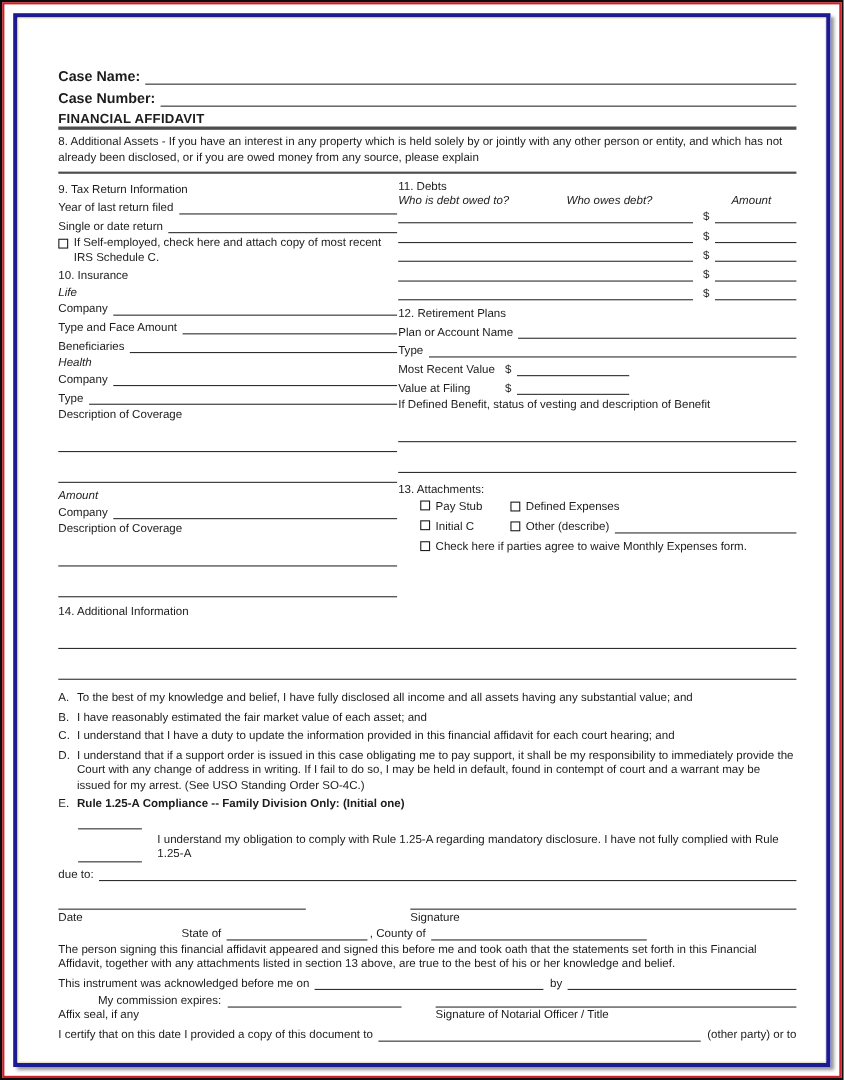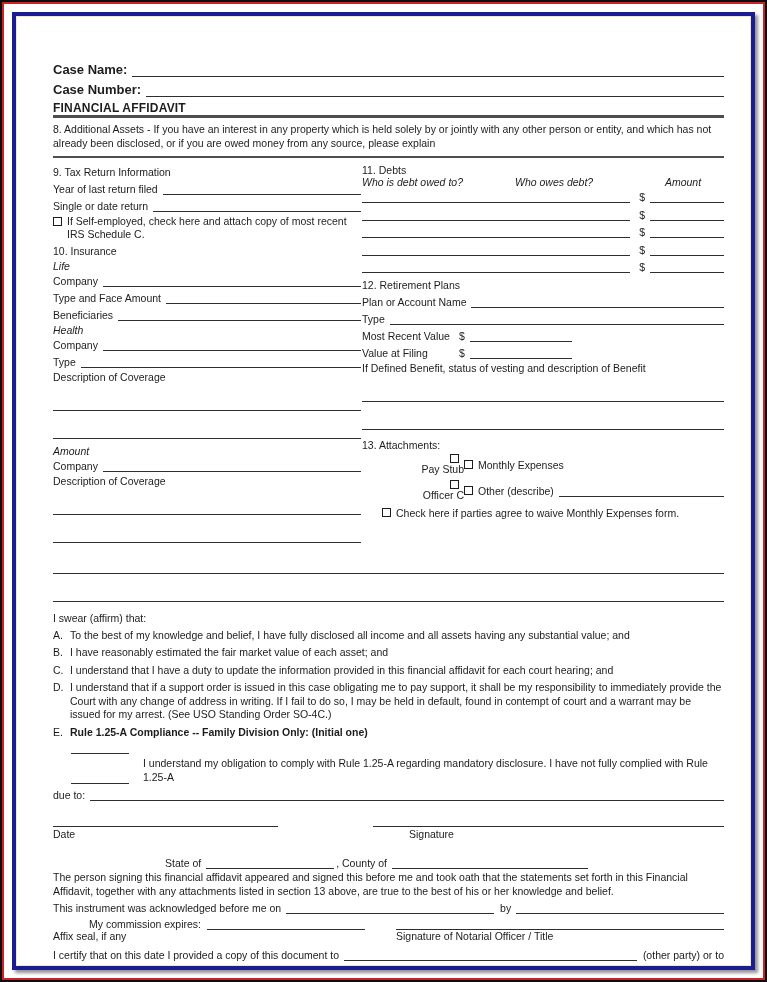--- a/index.html
+++ b/index.html
@@ -37,39 +37,39 @@
   .debt-head .c3 { flex:1; text-align:center; }
   .debt-row { display:flex; align-items:flex-end; margin-bottom:3.5px; min-height:14px; }
   .debt-row .dl { flex:1 1 auto; border-bottom:1px solid #2e2e2e; height:13px; }
   .debt-row .ds { margin:0 5px 0 9px; }
   .debt-row .db { width:74px; border-bottom:1px solid #2e2e2e; height:13px; flex:none; }
 
   .moneyrow .mlbl { width:97px; white-space:nowrap; }
   .moneyrow .mline { width:102px; border-bottom:1px solid #2e2e2e; height:13px; margin-left:5px; }
 
   .cbrow { display:flex; align-items:center; margin:0 0 5px 20px; min-height:13px; }
-  .cbrow .grp1 { width:82px; display:flex; align-items:flex-end;flex-direction:column; }
+  .cbrow .grp1 { width:82px; display:flex; align-items:flex-start; }
   .cbrow .grp2 { display:flex; align-items:center; flex:1; }
 
   .blank { margin-top:14px; margin-bottom:3px; }
   .blank .fill { margin-left:0; }
 
   .oath p { margin:0 0 3px; line-height:13.5px; }
   .oath-item { display:flex; margin-bottom:4px; }
   .oath-item .ol { flex:0 0 17px; }
   .oath-item .ot { flex:1; line-height:13.5px; }
   .opt { display:flex; align-items:flex-end; margin:2px 0 3px 18px; }
   .opt .ul { width:58px; border-bottom:1px solid #2e2e2e; height:13px; flex:none; margin-right:14px; }
   .opt .optxt { line-height:13.5px; }
 
   .sigrow { display:flex; align-items:flex-end; margin-top:13px; }
   .sigrow .s1 { width:225px; border-bottom:1px solid #2e2e2e; height:13px; }
   .sigrow .sgap { width:95px; }
   .sigrow .s2 { flex:1; border-bottom:1px solid #2e2e2e; height:13px; }
-  .siglabels { display:flex; margin-top:1px; margin-bottom:16px;gap:36px; }
+  .siglabels { display:flex; margin-top:1px; margin-bottom:2px; }
   .siglabels .l1 { width:320px; }
   .siglabels .l2 { flex:1; }
 
   .staterow { display:flex; align-items:flex-end; margin:2px 0 2px 112px; }
   .staterow .ln1 { width:128px; border-bottom:1px solid #2e2e2e; height:13px; margin:0 2px 0 5px; }
   .staterow .ln2 { width:196px; border-bottom:1px solid #2e2e2e; height:13px; margin-left:5px; }
   .notary-p { line-height:13.5px; margin:1px 0 2px; }
 
   .commrow { display:flex; align-items:flex-end; margin-top:3px;padding-left:36px; }
   .commrow .cl { width:158px; border-bottom:1px solid #2e2e2e; height:13px; margin-left:6px; }
@@ -224,50 +224,50 @@
                 </div>
 
       <div class="sec-h" style="margin-top:9px;">13. Attachments:</div>
       <div class="cbrow">
         <span class="grp1">
                     <span class="cb"></span>
                     <span>Pay Stub</span>
                   </span>
         <span class="grp2">
                     <span class="cb"></span>
-                    <span>Monthly Expenses</span>
+                    <span>Defined Expenses</span>
                   </span>
       </div>
       <div class="cbrow">
         <span class="grp1">
                     <span class="cb"></span>
-                    <span>Officer C</span>
+                    <span>Initial C</span>
                   </span>
         <span class="grp2">
                     <span class="cb"></span>
                     <span>Other (describe)</span>
                     <span class="fill"></span>
                   </span>
       </div>
       <div class="cbrow">
         <span class="cb"></span>
         <span>Check here if parties agree to waive Monthly Expenses form.</span>
       </div>
     </div>
   </div>
 
+  <div style="margin-top:4px;">14. Additional Information</div>
   <div class="row blank">
               <span class="fill"></span>
             </div>
   <div class="row blank">
               <span class="fill"></span>
             </div>
 
   <div class="oath" style="margin-top:10px;">
-    <p>I swear (affirm) that:</p>
     <div class="oath-item">
       <span class="ol">A.</span>
       <span class="ot">To the best of my knowledge and belief, I have fully disclosed all income and all assets having any substantial value; and</span>
     </div>
     <div class="oath-item">
       <span class="ol">B.</span>
       <span class="ot">I have reasonably estimated the fair market value of each asset; and</span>
     </div>
     <div class="oath-item">
       <span class="ol">C.</span>

